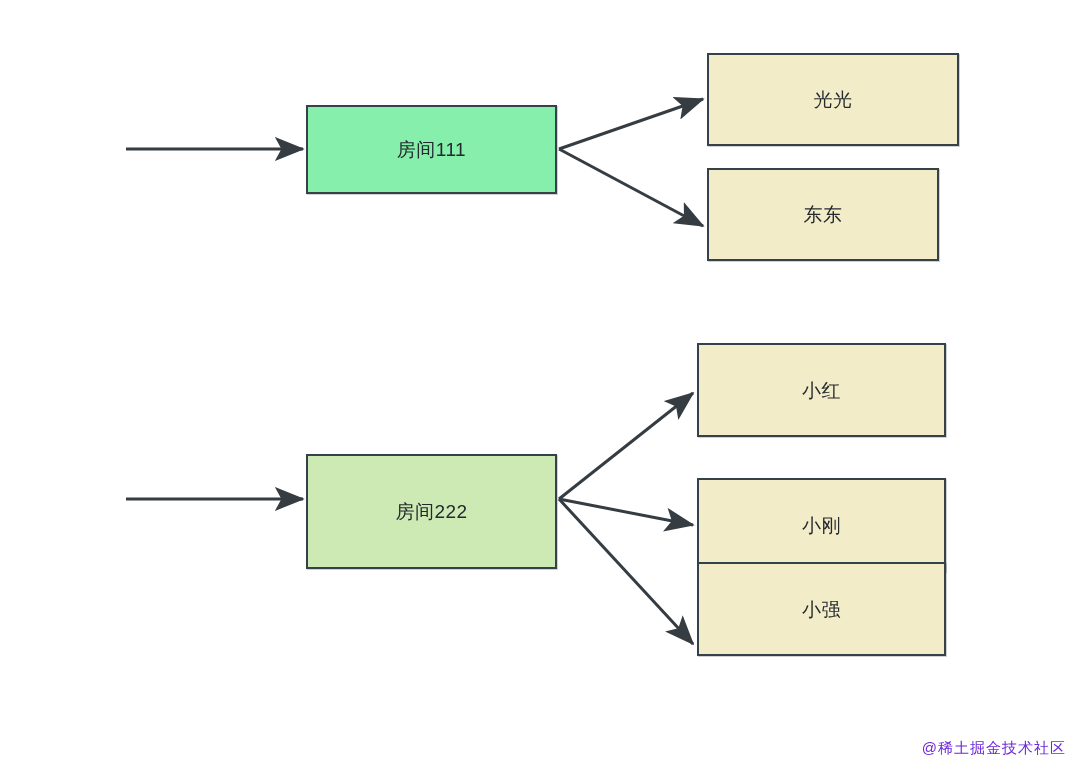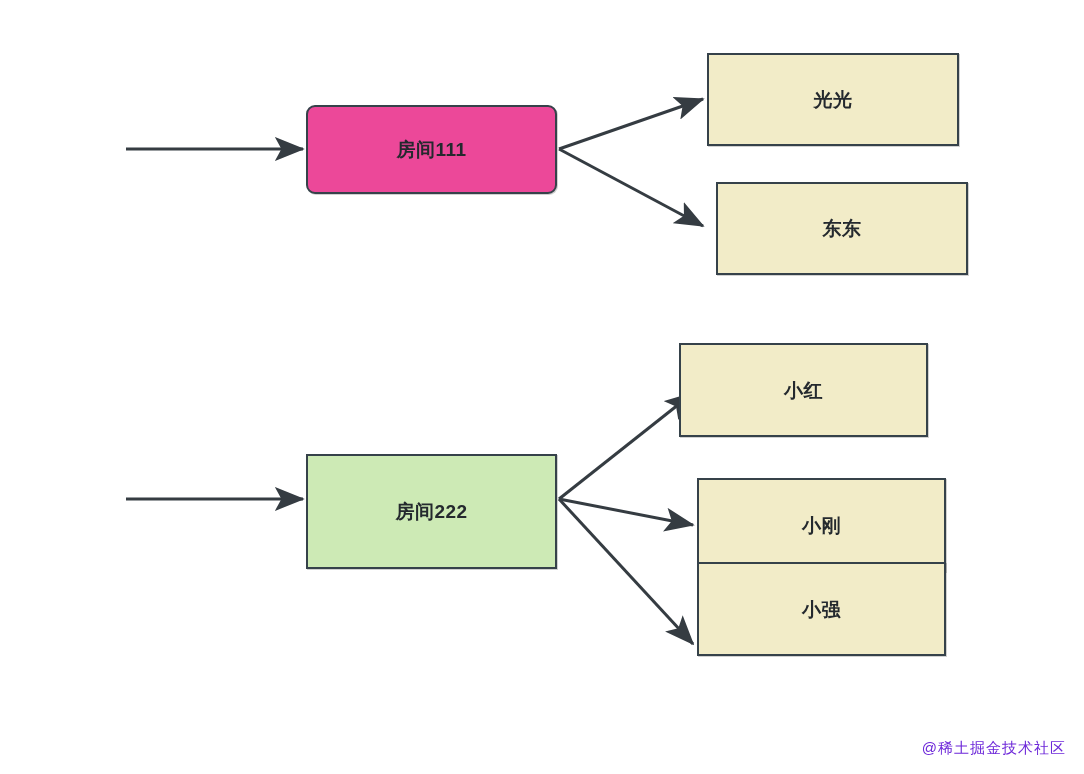--- a/index.html
+++ b/index.html
@@ -26,38 +26,37 @@
     position: absolute;
     box-sizing: border-box;
     border: 2px solid #36424a;
     display: flex;
     align-items: center;
     justify-content: center;
     font-size: 19px;
     color: #24292e;
     letter-spacing: 0.5px;
     box-shadow: 1px 1px 0 rgba(0,0,0,0.18);
-    font-weight: bold;
   }
   .node-label {
     line-height: 1;
     white-space: nowrap;
   }
-  .node.room-a { background: #ec4899; border-radius: 9px; }
+  .node.room-a { background: #86efac; }
   .node.room-b { background: #cdeab5; }
   .node.member { background: #f2ecc8; }
 
   
   #node-room-111 { left: 306px; top: 105px; width: 251px; height: 89px; }
   #node-guangguang { left: 707px; top: 53px;  width: 252px; height: 93px; }
-  #node-dongdong  { left: 707px; top: 182px; width: 252px; height: 93px; margin-left: 9px; }
+  #node-dongdong  { left: 707px; top: 168px; width: 232px; height: 93px; }
 
   
   #node-room-222 { left: 306px; top: 454px; width: 251px; height: 115px; }
-  #node-xiaohong { left: 679px; top: 343px; width: 249px; height: 94px; }
+  #node-xiaohong { left: 697px; top: 343px; width: 249px; height: 94px; }
   #node-xiaogang { left: 697px; top: 478px; width: 249px; height: 94px; }
   #node-xiaoqiang{ left: 697px; top: 562px; width: 249px; height: 94px; }
 
   .watermark {
     position: absolute;
     right: 18px;
     bottom: 16px;
     font-size: 15px;
     color: #6d28d9;
     letter-spacing: 1px;

